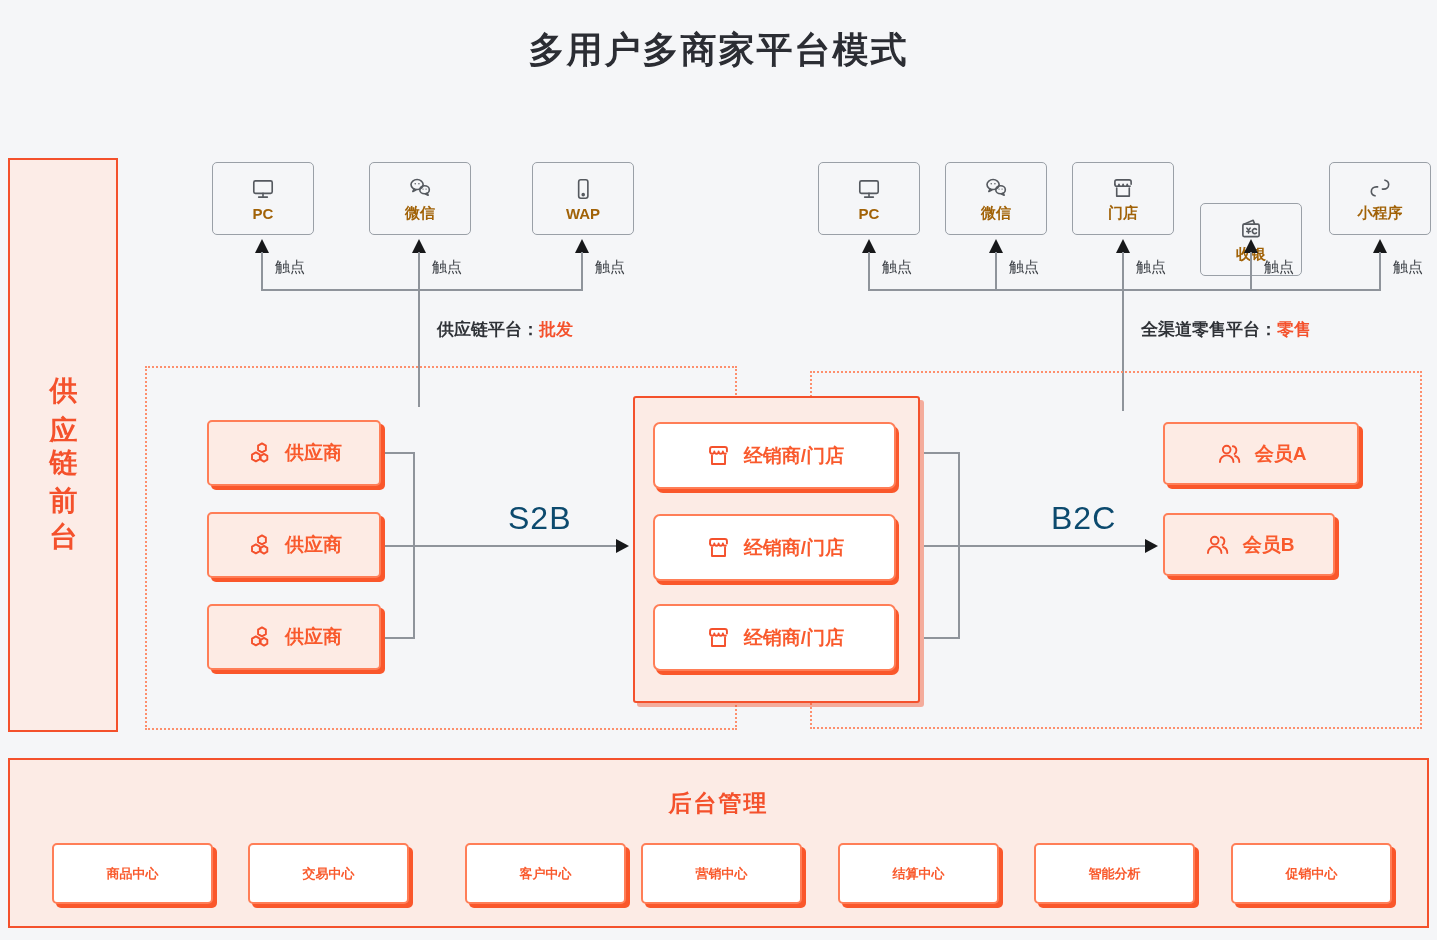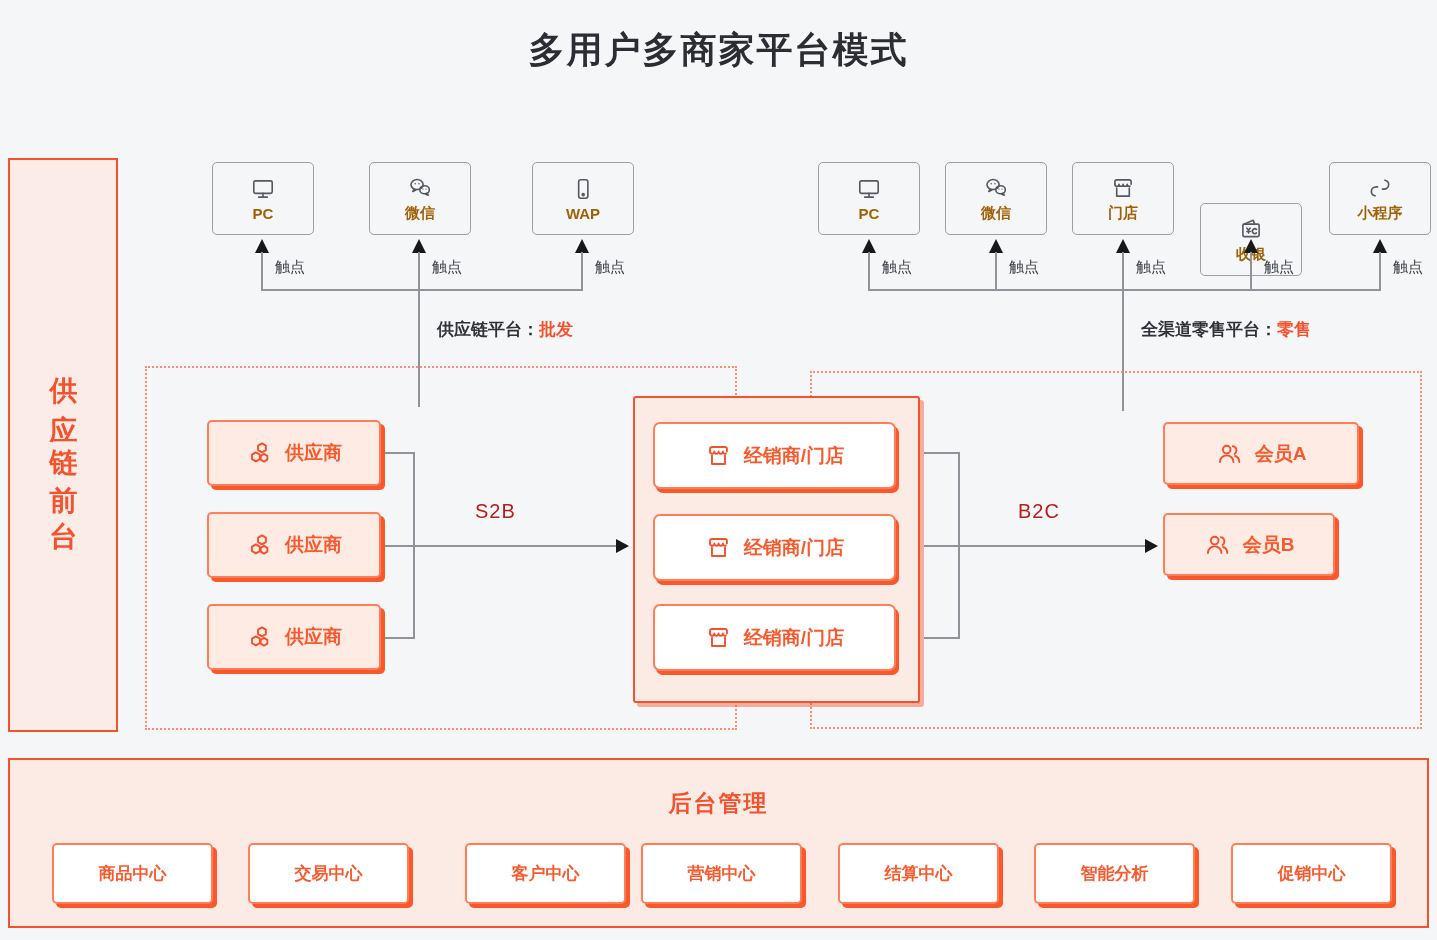--- a/index.html
+++ b/index.html
@@ -50,21 +50,21 @@
   .arrow-right {
     position:absolute; width:0; height:0;
     border-top:7px solid transparent; border-bottom:7px solid transparent;
     border-left:13px solid #17181a;
   }
   .touch-label { position:absolute; font-size:15px; color:#3a3e44; }
 
   .platform-label { position:absolute; font-size:17px; font-weight:700; color:#2f3237; }
   .platform-label .hl { color:#f4512c; }
 
-  .flow-label { position:absolute; font-size:20px; color:#b91c1c; letter-spacing:1px; }
+  .flow-label { position:absolute; font-size:32px; color:#0c4a6e; letter-spacing:1px;margin-left:33px; }
 
   
   .dotted-rect { position:absolute; border:2px dotted #fd8f6d; }
 
   
   .node {
     position:absolute; background:#fdebe4; border:2px solid #ff7e57; border-radius:5px;
     box-shadow:4px 4px 0 #fa572b;
     display:flex; align-items:center; justify-content:center; gap:12px;
   }
@@ -86,21 +86,21 @@
   }
   .backend-title {
     position:absolute; left:0; top:28px; width:100%;
     text-align:center; font-size:23px; font-weight:700; color:#f4512c; letter-spacing:2px;
   }
   .module {
     position:absolute; top:843px; width:161px; height:61px;
     background:#fff; border:2px solid #ff7e57; border-radius:5px;
     box-shadow:4px 4px 0 #fa572b;
     display:flex; align-items:center; justify-content:center;
-    font-size:17px; font-weight:600; color:#f95a2d;
+    font-size:13px; font-weight:600; color:#f95a2d;
   }
 </style>
 </head>
 <body>
 
 <div class="stage">
 
   <div class="page-title">多用户多商家平台模式</div>
 
   <div class="side-panel">

